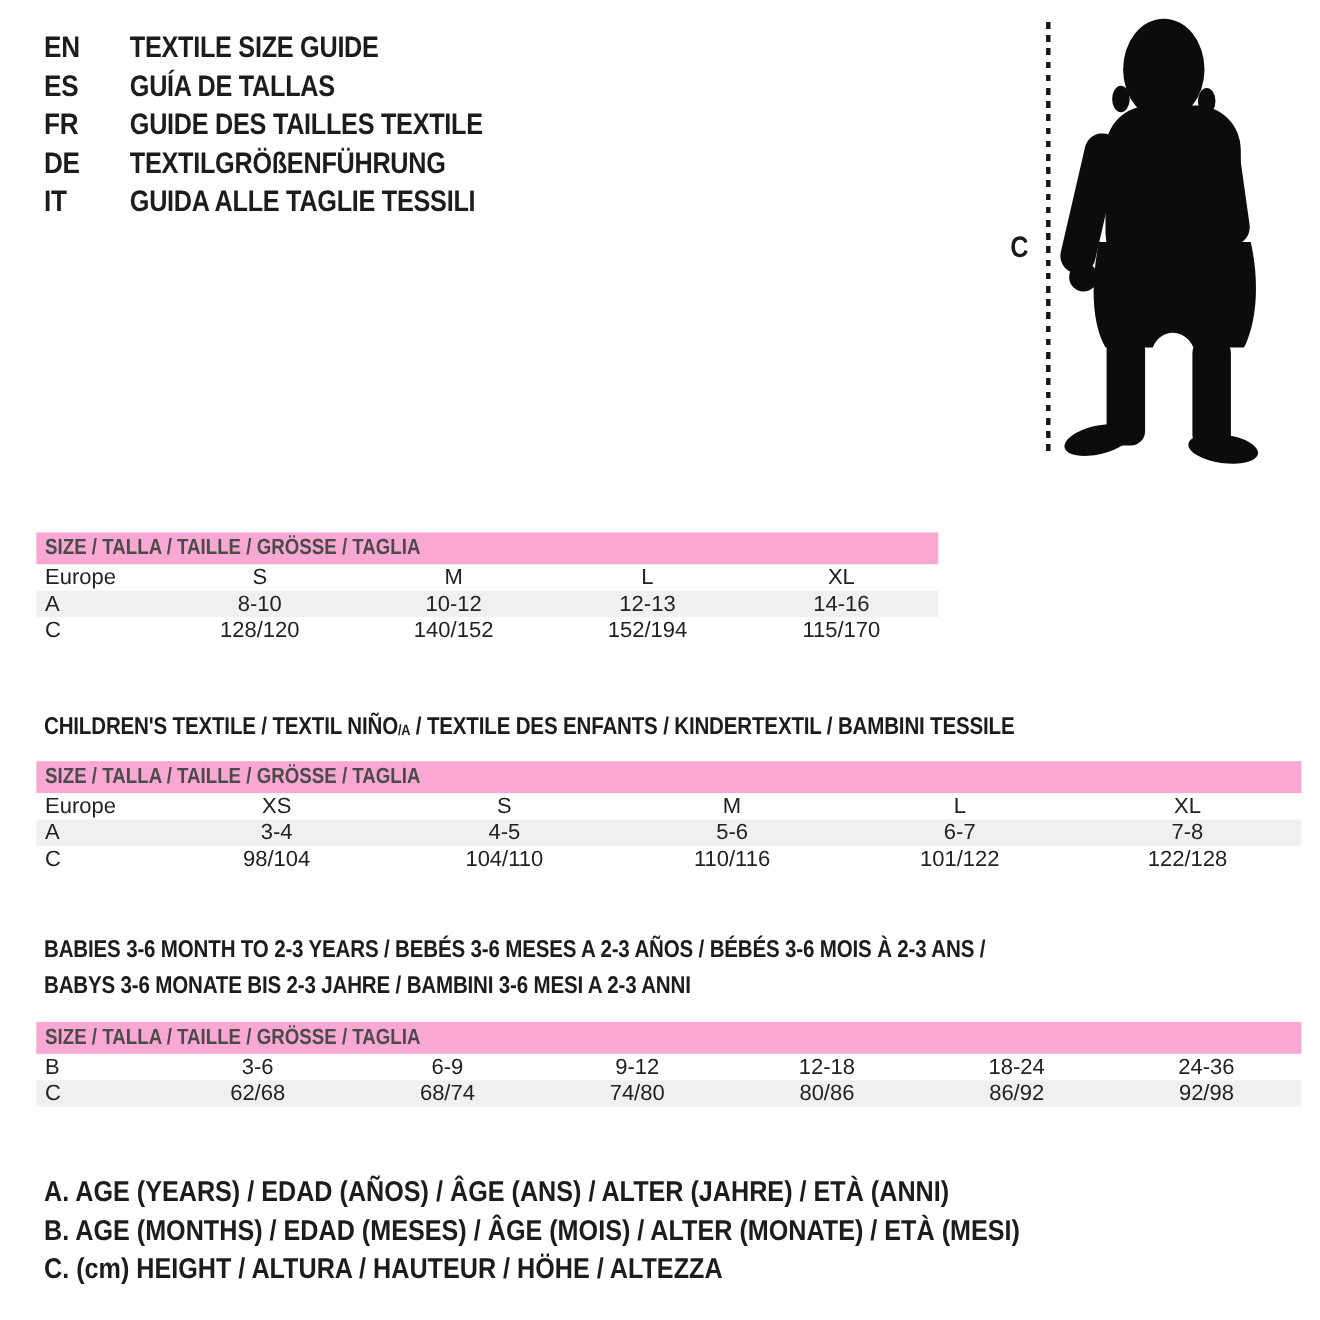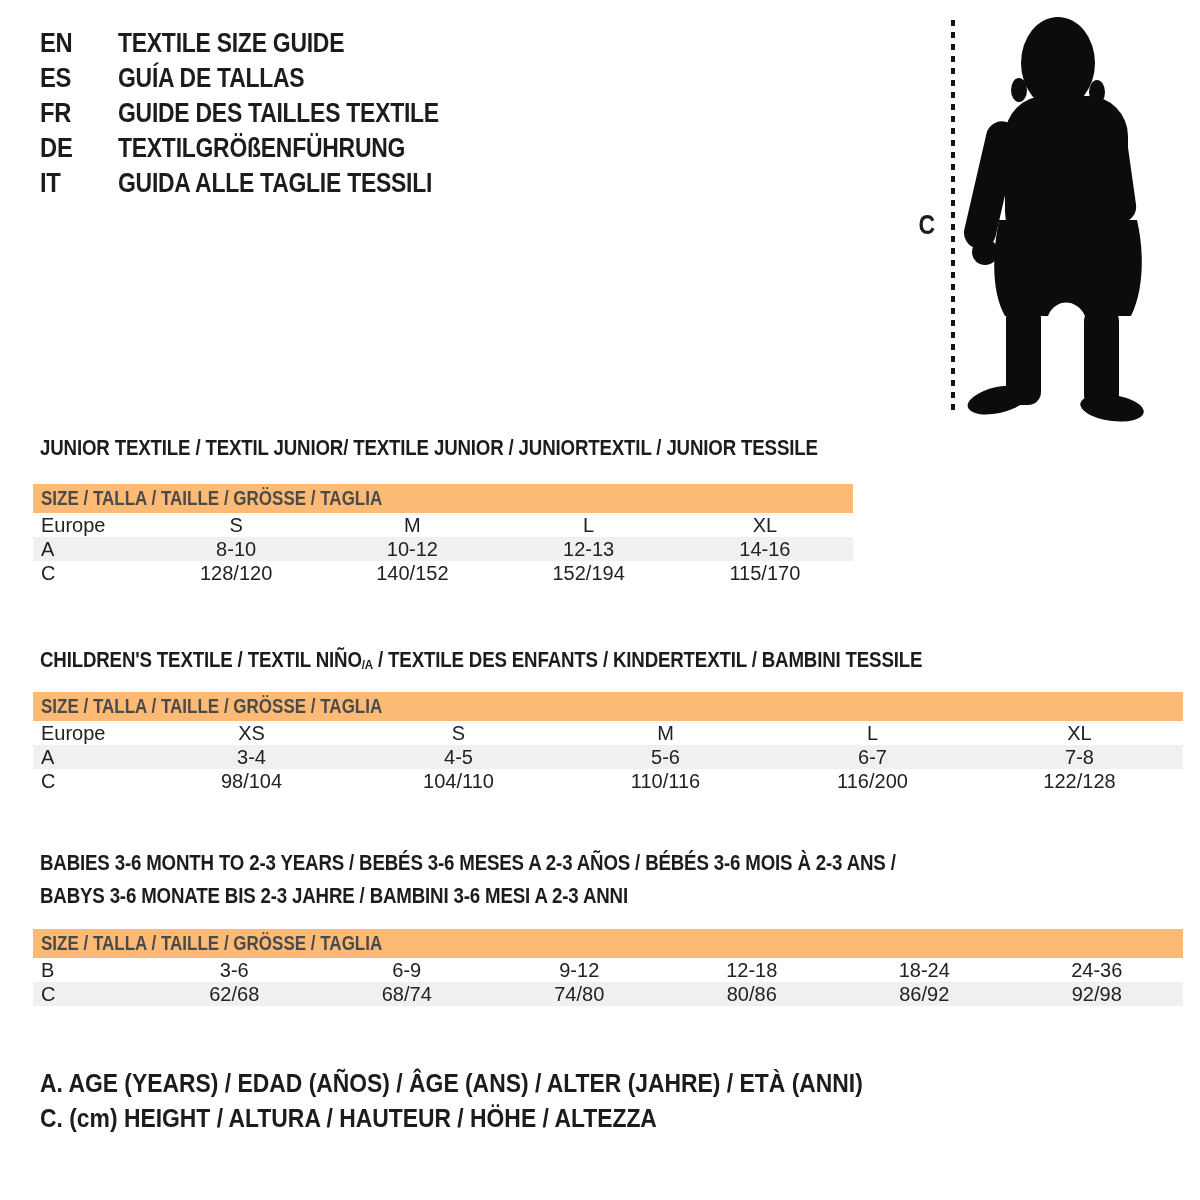--- a/index.html
+++ b/index.html
@@ -22,21 +22,21 @@
   .dash-line{position:absolute;left:46px;top:10px;width:4px;height:396px;
     background:repeating-linear-gradient(to bottom,#141414 0 6px,transparent 6px 12px);}
   .figure svg{position:absolute;left:0;top:0;}
 
   
   .sec-title{position:absolute;font-size:22px;font-weight:bold;letter-spacing:-0.2px;line-height:33px;white-space:nowrap;}
   .title-sub{font-size:0.62em;vertical-align:-0.12em;}
 
   
   .table{position:absolute;}
-  .size-bar{height:29px;background:#fdba74;color:#4a4a4a;font-weight:bold;font-size:20px;
+  .size-bar{height:29px;background:#f9a8d4;color:#4a4a4a;font-weight:bold;font-size:20px;
     display:flex;align-items:center;padding-left:8px;box-sizing:border-box;}
   .trow{display:flex;align-items:center;height:24px;font-size:20px;color:#222;}
   .trow.shaded{background:#f0f0f0;}
   .cell{flex:1;text-align:center;}
   .cell.label{flex:0 0 115px;width:115px;text-align:left;padding-left:8px;box-sizing:border-box;}
 
   
   .legend{position:absolute;left:40px;top:1066px;}
   .legend-line{height:35px;line-height:35px;font-size:26px;font-weight:bold;}
 </style>
@@ -83,23 +83,20 @@
         <circle cx="203" cy="215" r="12"></circle>
         <path d="M94 210 C86 250 88 285 100 306 L143 306 C150 288 172 288 180 306 L226 306 C238 282 240 245 232 210 Z"></path>
         <rect x="101" y="295" width="35" height="100" rx="13"></rect>
         <rect x="179" y="298" width="35" height="100" rx="13"></rect>
         <ellipse cx="93" cy="390" rx="31" ry="13" transform="rotate(-13 93 390)"></ellipse>
         <ellipse cx="207" cy="398" rx="32" ry="13" transform="rotate(8 207 398)"></ellipse>
       </g>
     </svg>
   </div>
 
-  <div class="sec-title" style="left:40px;top:431px;">
-    <span class="cond">JUNIOR TEXTILE / TEXTIL JUNIOR/ TEXTILE JUNIOR / JUNIORTEXTIL / JUNIOR TESSILE</span>
-  </div>
   <div class="table" style="left:33px;top:484px;width:820px;">
     <div class="size-bar">
       <span class="cond">SIZE / TALLA / TAILLE / GRÖSSE / TAGLIA</span>
     </div>
     <div class="trow">
       <div class="cell label">Europe</div>
       <div class="cell">S</div>
       <div class="cell">M</div>
       <div class="cell">L</div>
       <div class="cell">XL</div>
@@ -141,21 +138,21 @@
       <div class="cell">4-5</div>
       <div class="cell">5-6</div>
       <div class="cell">6-7</div>
       <div class="cell">7-8</div>
     </div>
     <div class="trow">
       <div class="cell label">C</div>
       <div class="cell">98/104</div>
       <div class="cell">104/110</div>
       <div class="cell">110/116</div>
-      <div class="cell">116/200</div>
+      <div class="cell">101/122</div>
       <div class="cell">122/128</div>
     </div>
   </div>
 
   <div class="sec-title" style="left:40px;top:846px;">
     <div><span class="cond">BABIES 3-6 MONTH TO 2-3 YEARS / BEBÉS 3-6 MESES A 2-3 AÑOS / BÉBÉS 3-6 MOIS À 2-3 ANS /</span></div>
     <div><span class="cond">BABYS 3-6 MONATE BIS 2-3 JAHRE / BAMBINI 3-6 MESI A 2-3 ANNI</span></div>
   </div>
   <div class="table" style="left:33px;top:929px;width:1150px;">
     <div class="size-bar">
@@ -179,17 +176,20 @@
       <div class="cell">86/92</div>
       <div class="cell">92/98</div>
     </div>
   </div>
 
   <div class="legend">
     <div class="legend-line">
       <span class="cond88">A. AGE (YEARS) / EDAD (AÑOS) / ÂGE (ANS) / ALTER (JAHRE) / ETÀ (ANNI)</span>
     </div>
     <div class="legend-line">
+      <span class="cond88">B. AGE (MONTHS) / EDAD (MESES) / ÂGE (MOIS) / ALTER (MONATE) / ETÀ (MESI)</span>
+    </div>
+    <div class="legend-line">
       <span class="cond88">C. (cm) HEIGHT / ALTURA / HAUTEUR / HÖHE / ALTEZZA</span>
     </div>
   </div>
 
 </div>
 
 </body></html>

